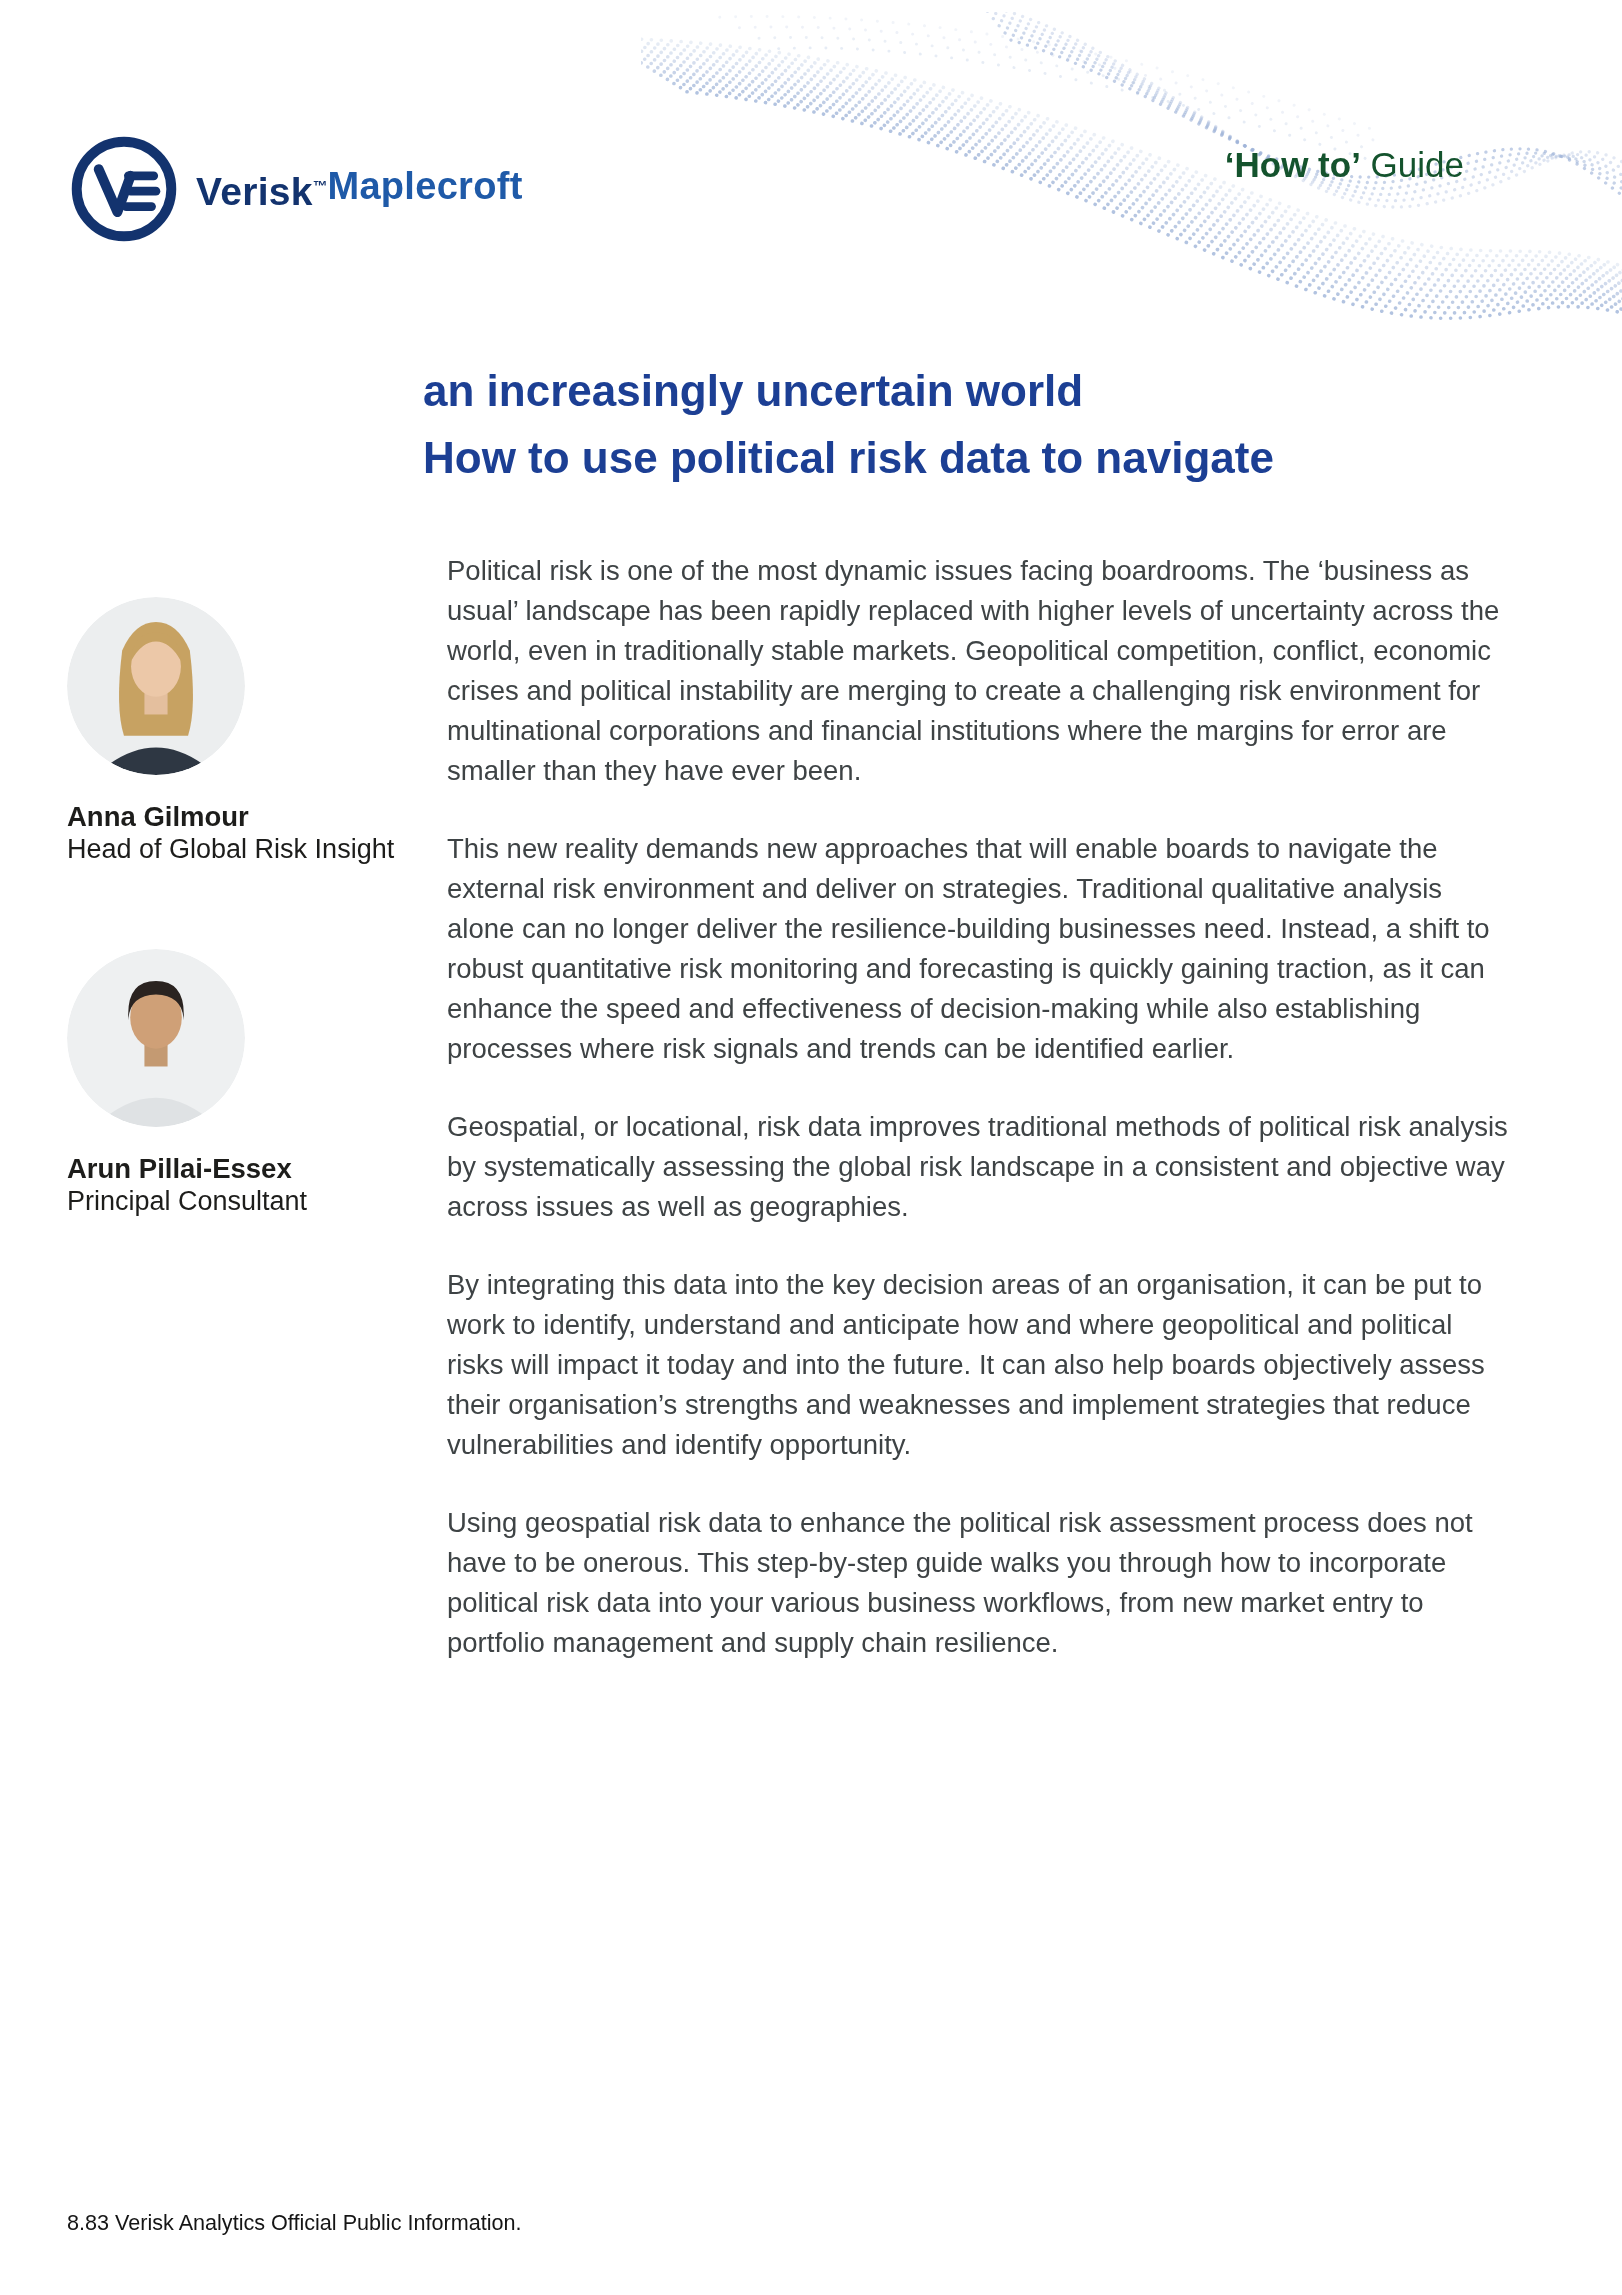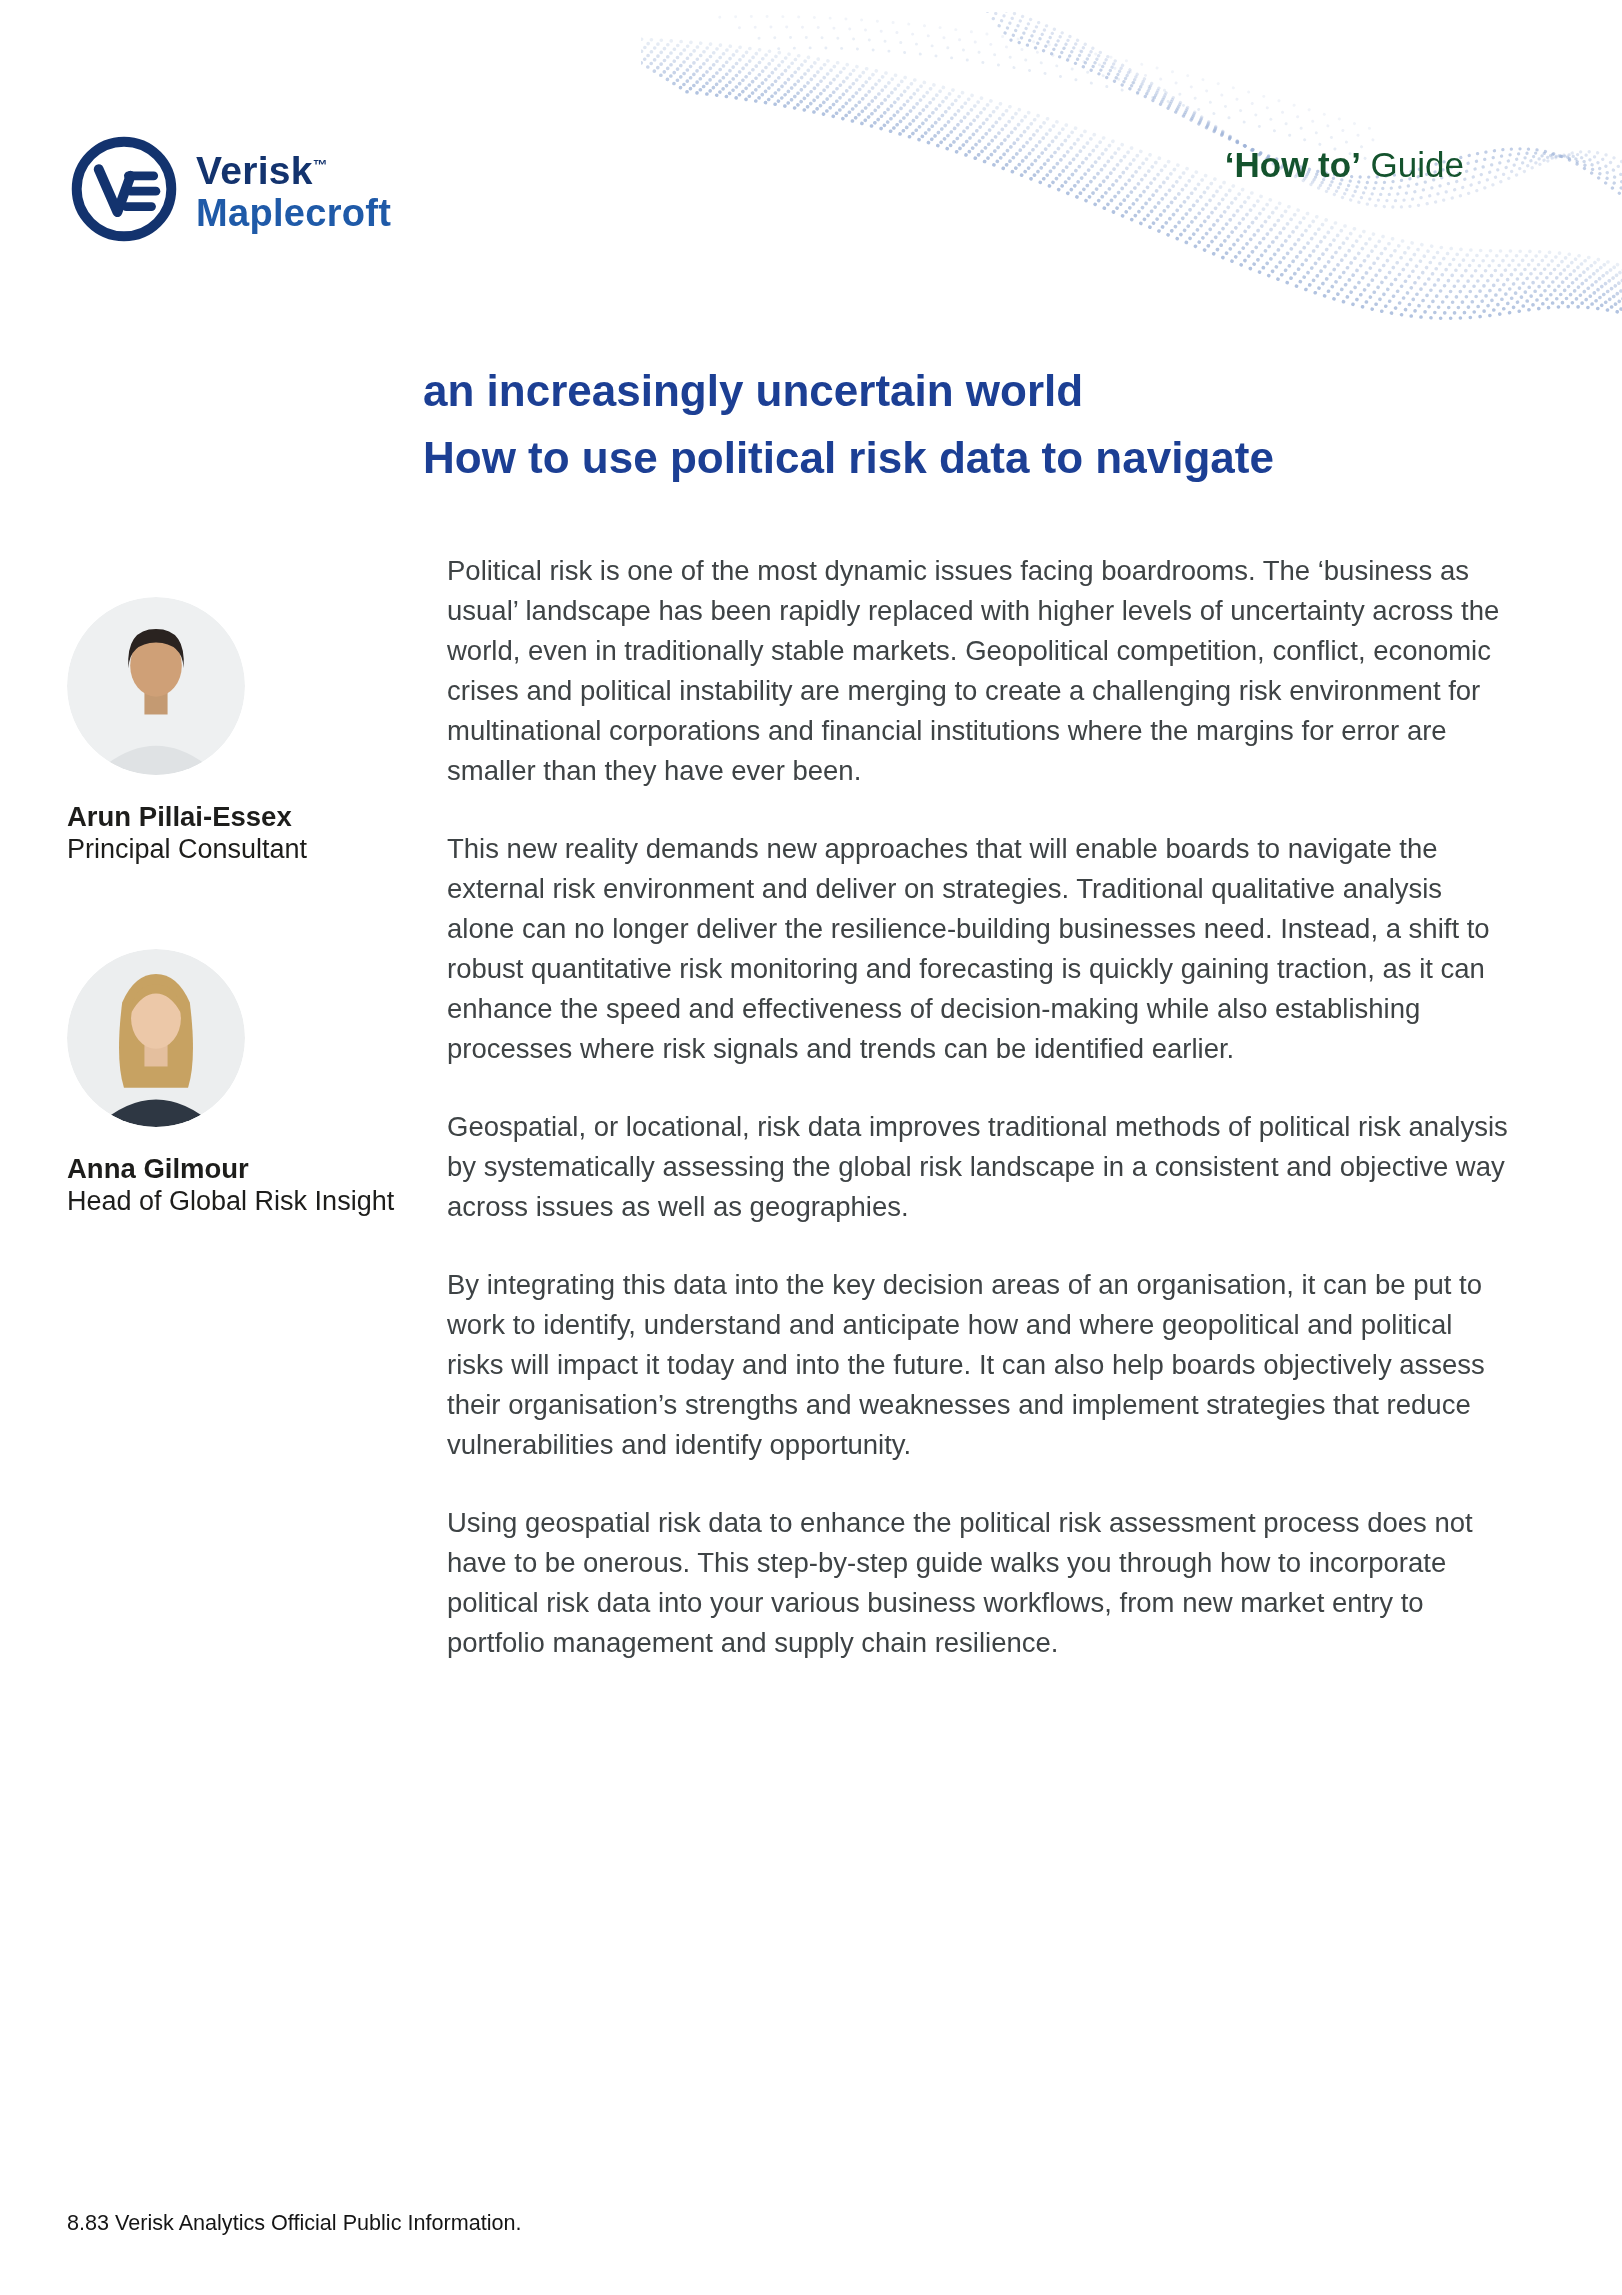--- a/index.html
+++ b/index.html
@@ -15,21 +15,21 @@
   
   .logo{
     position:absolute;
     left:69px;
     top:134px;
     display:flex;
     align-items:center;
     gap:17px;
   }
   .logo-mark{width:110px;height:110px;flex:0 0 auto;}
-  .logo-text{display:flex;flex-direction:column;justify-content:center;}
+  .logo-text{display:flex;justify-content:center;}
   .brand-top{
     font-size:39px;font-weight:700;color:#13336e;line-height:43px;letter-spacing:0.3px;
   }
   .brand-top sup{font-size:14.4px;font-weight:700;vertical-align:super;}
   .brand-bottom{
     font-size:38px;font-weight:700;color:#1f5aa8;line-height:42px;letter-spacing:0.3px;
   }
 
   .guide-label{
     position:absolute;
@@ -169,59 +169,59 @@
     <div>an increasingly uncertain world</div>
     <div>How to use political risk data to navigate</div>
   </div>
 
   <div class="authors">
 
     <div class="author">
       <span class="author-photo">
         <svg viewBox="0 0 100 100" xmlns="http://www.w3.org/2000/svg">
           <defs>
-              <clipPath id="pc1">
-                <circle cx="50" cy="50" r="50"></circle>
-              </clipPath>
-            </defs>
-          <g clip-path="url(#pc1)">
-            <rect width="100" height="100" fill="#eef0f1"></rect>
-            <path d="M12 103 Q50 64 88 103 Z" fill="#dfe2e4"></path>
-            <rect x="43.5" y="49" width="13" height="17" fill="#c49a72"></rect>
-            <ellipse cx="50" cy="38.5" rx="14.5" ry="17.5" fill="#cfa077"></ellipse>
-            <path d="M34.5 40 Q33 18 50 18 Q67 18 65.5 40 Q65 26 50 25.5 Q35 26 34.5 40 Z" fill="#2a2320"></path>
-          </g>
-        </svg>
-      </span>
-      <div class="author-name">Arun Pillai-Essex</div>
-      <div class="author-role">Principal Consultant</div>
-    </div>
-
-    <div class="author">
-      <span class="author-photo">
-        <svg viewBox="0 0 100 100" xmlns="http://www.w3.org/2000/svg">
-          <defs>
               <clipPath id="pc2">
                 <circle cx="50" cy="50" r="50"></circle>
               </clipPath>
             </defs>
           <g clip-path="url(#pc2)">
             <rect width="100" height="100" fill="#eceeef"></rect>
             <path d="M31 30 Q27 62 32 78 L68 78 Q73 62 69 30 Q62 14 50 14 Q38 14 31 30 Z" fill="#c7a262"></path>
             <path d="M13 103 Q50 66 87 103 Z" fill="#2e3743"></path>
             <rect x="43.5" y="50" width="13" height="16" fill="#e4bf9e"></rect>
             <ellipse cx="50" cy="39" rx="14" ry="17" fill="#ecc8a8"></ellipse>
             <path d="M36 36 Q37 20 50 20 Q63 20 64 36 Q58 25 50 25 Q42 25 36 36 Z" fill="#c7a262"></path>
           </g>
         </svg>
       </span>
       <div class="author-name">Anna Gilmour</div>
       <div class="author-role">Head of Global Risk Insight</div>
     </div>
 
+    <div class="author">
+      <span class="author-photo">
+        <svg viewBox="0 0 100 100" xmlns="http://www.w3.org/2000/svg">
+          <defs>
+              <clipPath id="pc1">
+                <circle cx="50" cy="50" r="50"></circle>
+              </clipPath>
+            </defs>
+          <g clip-path="url(#pc1)">
+            <rect width="100" height="100" fill="#eef0f1"></rect>
+            <path d="M12 103 Q50 64 88 103 Z" fill="#dfe2e4"></path>
+            <rect x="43.5" y="49" width="13" height="17" fill="#c49a72"></rect>
+            <ellipse cx="50" cy="38.5" rx="14.5" ry="17.5" fill="#cfa077"></ellipse>
+            <path d="M34.5 40 Q33 18 50 18 Q67 18 65.5 40 Q65 26 50 25.5 Q35 26 34.5 40 Z" fill="#2a2320"></path>
+          </g>
+        </svg>
+      </span>
+      <div class="author-name">Arun Pillai-Essex</div>
+      <div class="author-role">Principal Consultant</div>
+    </div>
+
 
   </div>
 
   <div class="body-col">
     <p>Political risk is one of the most dynamic issues facing boardrooms. The ‘business as usual’ landscape has been rapidly replaced with higher levels of uncertainty across the world, even in traditionally stable markets. Geopolitical competition, conflict, economic crises and political instability are merging to create a challenging risk environment for multinational corporations and financial institutions where the margins for error are smaller than they have ever been.</p>
     <p>This new reality demands new approaches that will enable boards to navigate the external risk environment and deliver on strategies. Traditional qualitative analysis alone can no longer deliver the resilience-building businesses need. Instead, a shift to robust quantitative risk monitoring and forecasting is quickly gaining traction, as it can enhance the speed and effectiveness of decision-making while also establishing processes where risk signals and trends can be identified earlier.</p>
     <p>Geospatial, or locational, risk data improves traditional methods of political risk analysis by systematically assessing the global risk landscape in a consistent and objective way across issues as well as geographies.</p>
     <p>By integrating this data into the key decision areas of an organisation, it can be put to work to identify, understand and anticipate how and where geopolitical and political risks will impact it today and into the future. It can also help boards objectively assess their organisation’s strengths and weaknesses and implement strategies that reduce vulnerabilities and identify opportunity.</p>
     <p>Using geospatial risk data to enhance the political risk assessment process does not have to be onerous. This step-by-step guide walks you through how to incorporate political risk data into your various business workflows, from new market entry to portfolio management and supply chain resilience.</p>
   </div>

